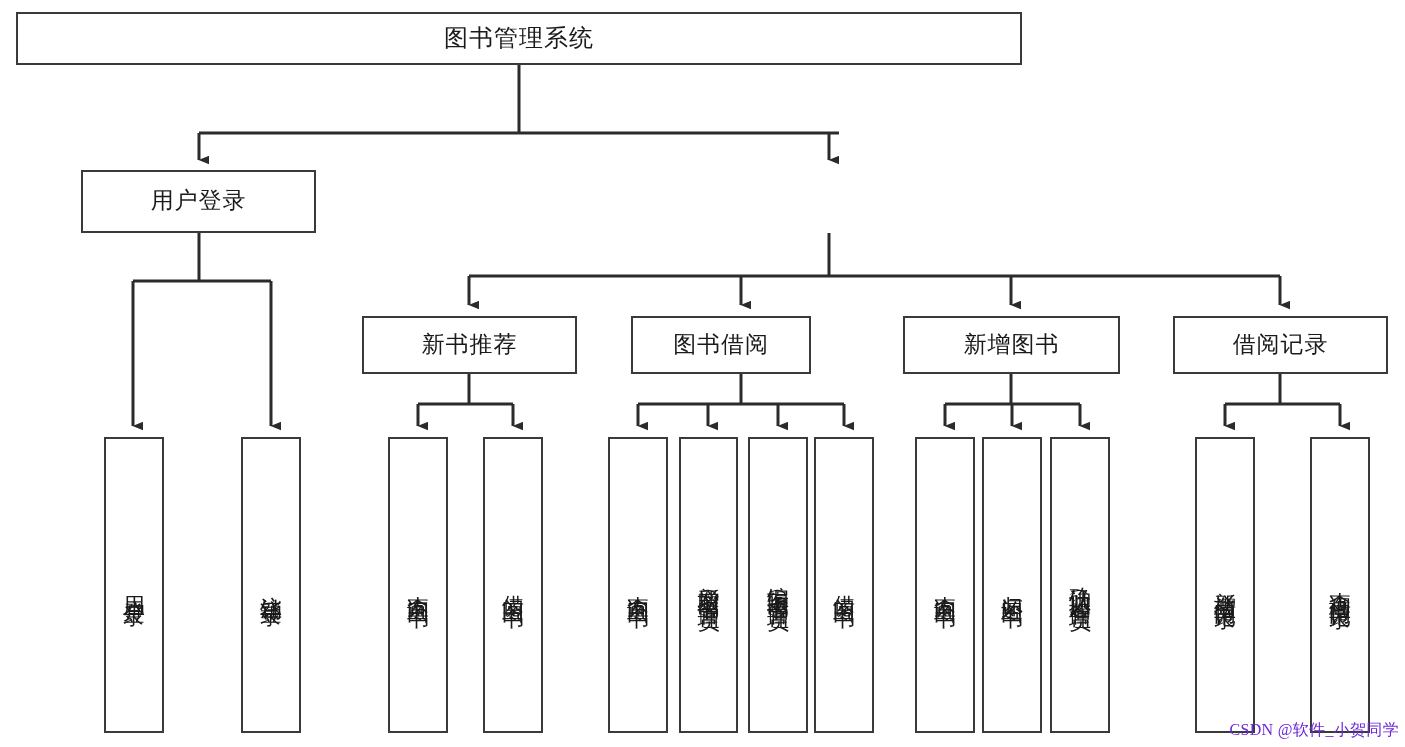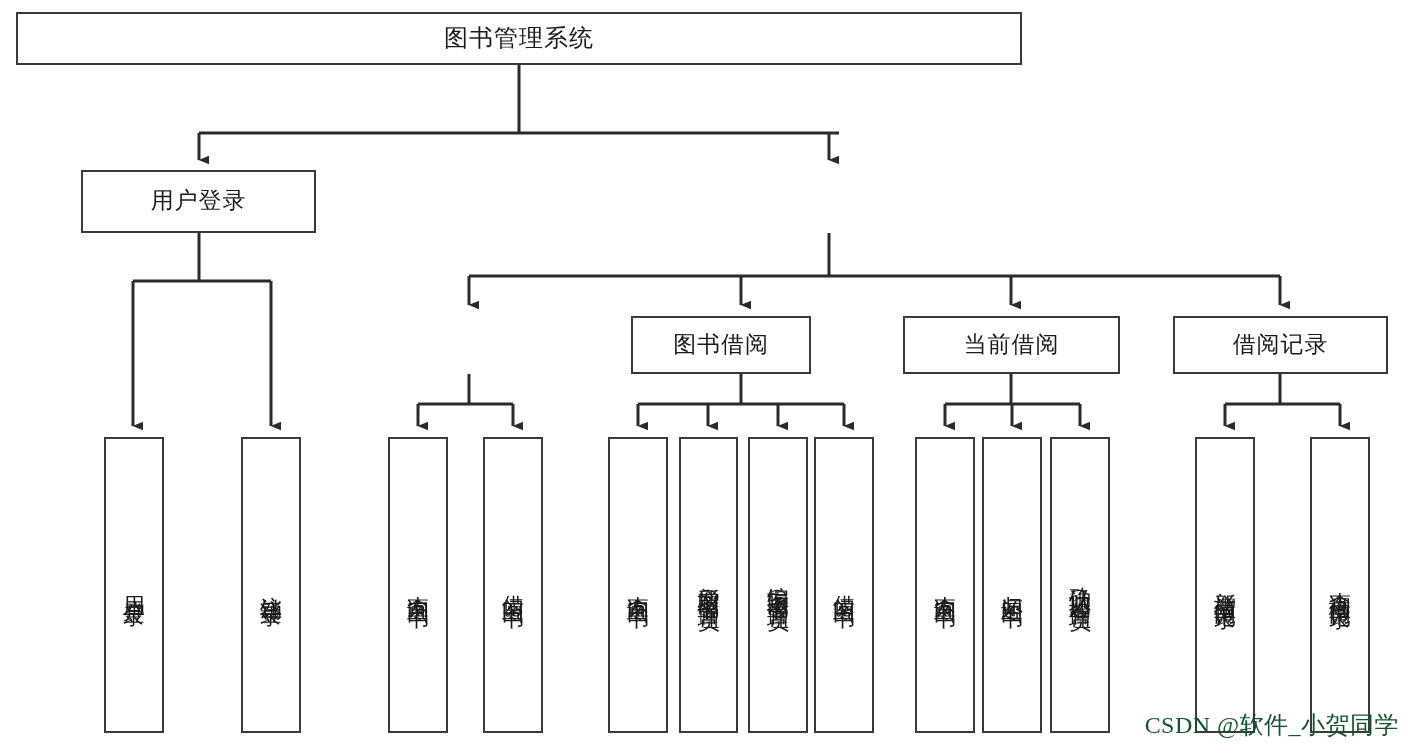--- a/index.html
+++ b/index.html
@@ -60,22 +60,22 @@
     letter-spacing: 0.16em;
     line-height: 1;
     white-space: nowrap;
     max-height: 100%;
   }
   
   #watermark {
     position: absolute;
     right: 6px;
     bottom: 6px;
-    font-size: 24px;
-    color: #14532d;
+    font-size: 16px;
+    color: #6d28d9;
     letter-spacing: 0.02em;
     z-index: 3;
     user-select: none;
     white-space: nowrap;
   }
 </style>
 </head>
 <body>
 
 <div id="canvas">
@@ -132,27 +132,30 @@
 
   <div class="node horiz root" style="left:16px; top:12px; width:1006px; height:53px;">
     <span class="label">图书管理系统</span>
   </div>
 
   <div class="node horiz" style="left:81px; top:170px; width:235px; height:63px;">
     <span class="label">用户登录</span>
   </div>
 
 
+  <div class="node horiz" style="left:362px; top:316px; width:215px; height:58px;">
+    <span class="label">新书推荐</span>
+  </div>
 
   <div class="node horiz" style="left:631px; top:316px; width:180px; height:58px;">
     <span class="label">图书借阅</span>
   </div>
 
   <div class="node horiz" style="left:903px; top:316px; width:217px; height:58px;">
-    <span class="label">当前借阅</span>
+    <span class="label">新增图书</span>
   </div>
 
   <div class="node horiz" style="left:1173px; top:316px; width:215px; height:58px;">
     <span class="label">借阅记录</span>
   </div>
 
   <div class="node vert" style="left:104px; top:437px; width:60px; height:296px;">
     <span class="label">用户登录</span>
   </div>
 

